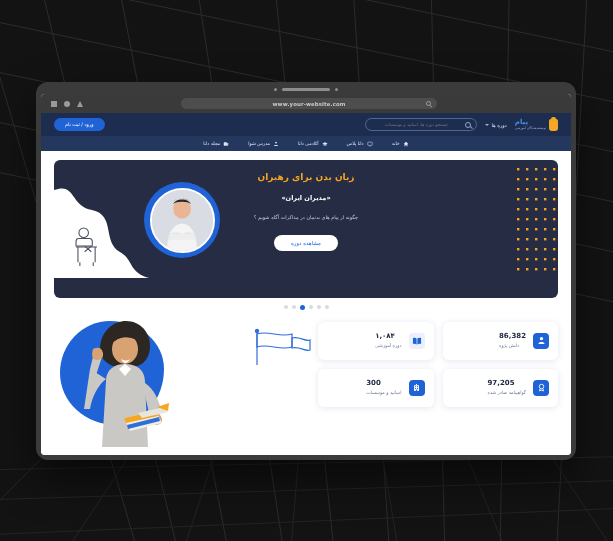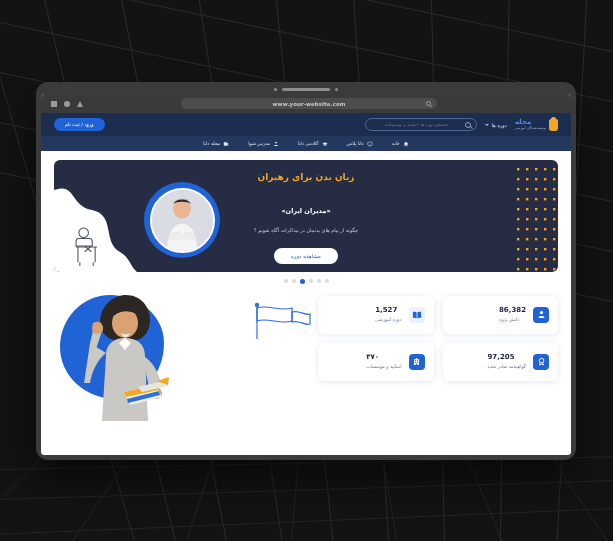--- a/index.html
+++ b/index.html
@@ -240,21 +240,21 @@
   
   .page-body {
     background: #ffffff;
     height: 304px;
     padding: 9px 13px 0 13px;
   }
 
   
   .hero {
     position: relative;
-    height: 112px;
+    height: 138px;
     background: #252c44;
     border-radius: 6px;
     overflow: hidden;
   }
   .hero-wave {
     position: absolute;
     left: 0; top: 0;
     width: 95px; height: 118px;
   }
   .hero-portrait {
@@ -289,21 +289,21 @@
   .hero-title {
     font-size: 9px;
     color: #f5a623;
     font-weight: bold;
     letter-spacing: .2px;
   }
   .hero-sub {
     font-size: 6.5px;
     color: #ffffff;
     font-weight: bold;
-    margin-top: 25px;
+    margin-top: 12px;
   }
   .hero-desc {
     font-size: 5px;
     color: #c7cedd;
     margin-top: 12px;
   }
   .hero-cta {
     margin-top: 15px;
     display: inline-block;
     background: #ffffff;
@@ -441,21 +441,21 @@
           <span class="url-text">www.your-website.com</span>
           <span class="url-search-ico"></span>
         </div>
         <span class="bar-spacer"></span>
       </div>
 
       <div class="site-header">
         <div class="logo">
           <span class="logo-mark"></span>
           <span class="logo-txt">
-            <span class="logo-name">مجله</span>
+            <span class="logo-name">پیام</span>
             <span class="logo-sub">توسعه‌دهندگان آموزشی</span>
           </span>
         </div>
 
         <div class="nav-courses">
           <span>دوره ها</span>
           <span class="chev"></span>
         </div>
 
         <div class="search-wrap">
@@ -629,21 +629,21 @@
             </div>
 
             <div class="stat-card">
               <span class="stat-ico">
                 <svg width="10" height="10" viewBox="0 0 16 16" fill="#1f63d6">
                   <path d="M1.5 3.2 C3.6 2.4 6.2 2.8 7.4 4 V13.4 C6.2 12.2 3.6 11.9 1.5 12.6 Z"></path>
                   <path d="M14.5 3.2 C12.4 2.4 9.8 2.8 8.6 4 V13.4 C9.8 12.2 12.4 11.9 14.5 12.6 Z"></path>
                 </svg>
               </span>
               <span class="stat-txt">
-                <span class="stat-num">1,527</span>
+                <span class="stat-num">۱,۰۸۴</span>
                 <span class="stat-label">دوره آموزشی</span>
               </span>
             </div>
 
             <div class="stat-card">
               <span class="stat-ico filled">
                 <svg width="9" height="9" viewBox="0 0 16 16" fill="none" stroke="#ffffff" stroke-width="1.6">
                   <circle cx="8" cy="6.3" r="4"></circle>
                     <path d="M5.6 10 L4.5 14.2 L8 12.7 L11.5 14.2 L10.4 10"></path>
                 </svg>
@@ -660,21 +660,21 @@
                   <path d="M3.5 4 h9 v10 h-9 z"></path>
                   <rect x="5.2" y="5.6" width="1.8" height="1.8" fill="#1f63d6"></rect>
                   <rect x="9" y="5.6" width="1.8" height="1.8" fill="#1f63d6"></rect>
                   <rect x="5.2" y="8.8" width="1.8" height="1.8" fill="#1f63d6"></rect>
                   <rect x="9" y="8.8" width="1.8" height="1.8" fill="#1f63d6"></rect>
                   <rect x="7" y="11.6" width="2" height="2.4" fill="#1f63d6"></rect>
                   <path d="M7 1.8 h2 v2.2 h-2 z"></path>
                 </svg>
               </span>
               <span class="stat-txt">
-                <span class="stat-num">۳۷۰</span>
+                <span class="stat-num">300</span>
                 <span class="stat-label">اساتید و موسسات</span>
               </span>
             </div>
 
           </div>
 
           <div class="illus-col">
             <div class="illus-blob"></div>
 
             <svg class="illus-flag" viewBox="0 0 62 42" fill="none" stroke="#2f6fd8" stroke-width="1.2">

